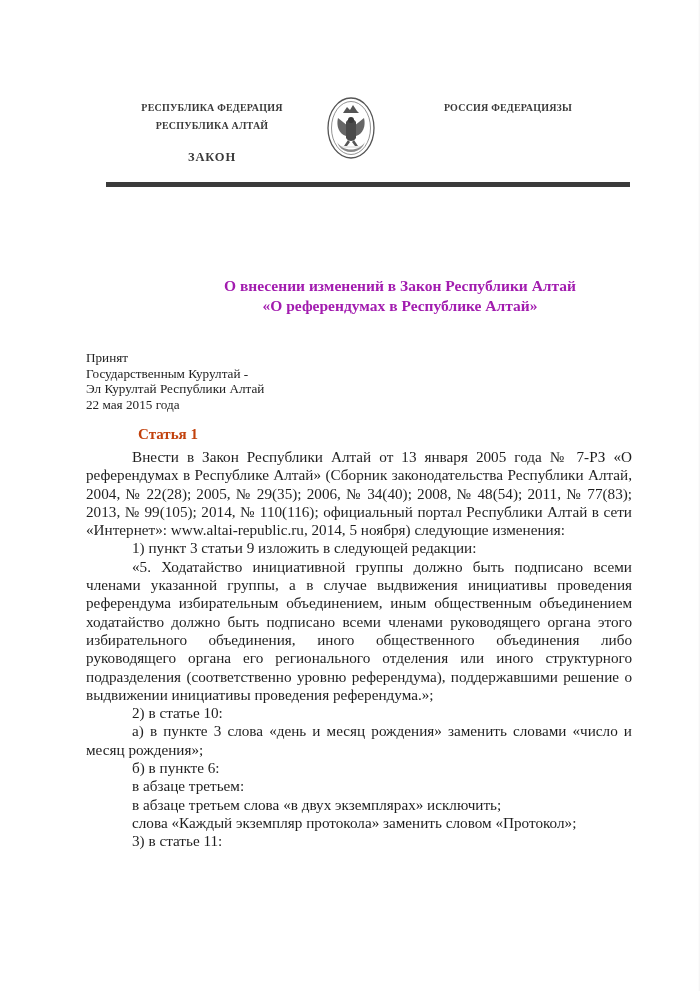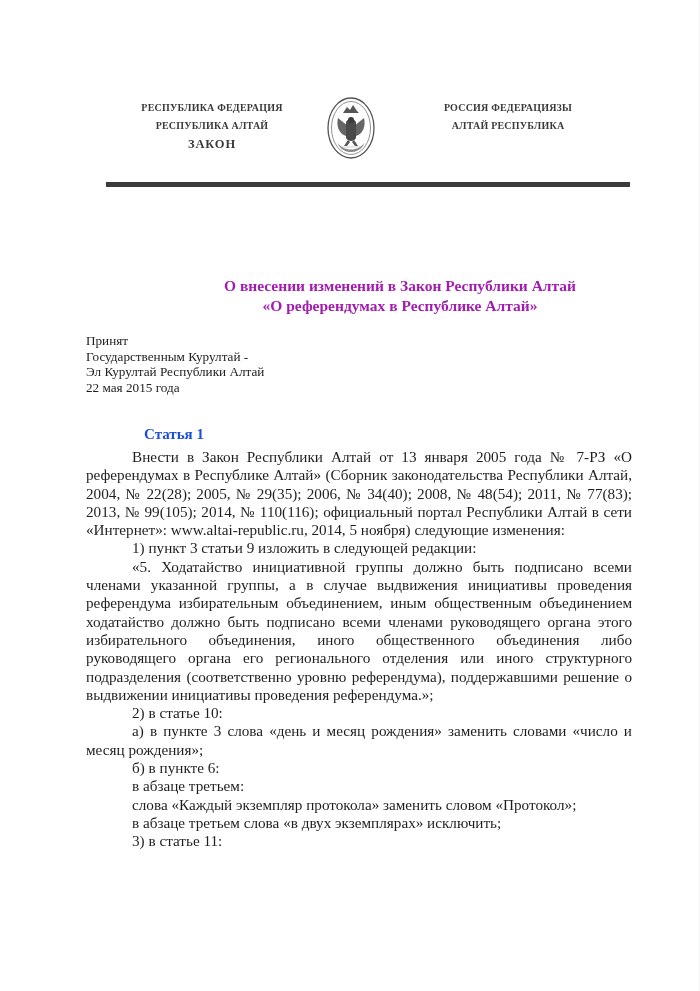--- a/index.html
+++ b/index.html
@@ -36,21 +36,21 @@
     .hdr-line1, .hdr-line2 {
       font-size: 10px;
       letter-spacing: 0.2px;
       line-height: 14px;
       height: 17px;
     }
     .hdr-line2 { margin-top: 1px; }
     .hdr-law {
       font-size: 12.5px;
       letter-spacing: 0.8px;
-      margin-top: 0;
+      margin-top: 13px;
       line-height: 16px;
     }
     .emblem {
       position: absolute;
       left: 326px;
       top: 96px;
       width: 50px;
       height: 64px;
     }
     .rule {
@@ -70,34 +70,34 @@
       text-align: center;
       font-weight: bold;
       font-size: 15.5px;
       line-height: 20px;
       color: #a21caf;
     }
     
     .adopted {
       position: absolute;
       left: 86px;
-      top: 333px;
+      top: 350px;
       font-size: 13.2px;
       line-height: 15.5px;
       color: #222;
     }
     .adopted div { white-space: nowrap; }
     
     .article-heading {
       position: absolute;
-      left: 144px;
+      left: 138px;
       top: 426px;
       font-weight: bold;
       font-size: 15px;
-      color: #1d4ed8;
+      color: #c2410c;
     }
     
     .body-text {
       position: absolute;
       left: 86px;
       top: 448px;
       width: 546px;
       font-size: 15.2px;
       line-height: 18.3px;
       color: #1e1e1e;
@@ -142,21 +142,20 @@
       <path d="M22 44 L18 50 L21 50 L24 46 Z" fill="#555"></path>
       <path d="M28 44 L32 50 L29 50 L26 46 Z" fill="#555"></path>
 
       <path d="M11 46 C17 56, 33 56, 39 46 L37 50 C31 58, 19 58, 13 50 Z" fill="#888"></path>
       <path d="M14 51 L36 51" stroke="#aaa" stroke-width="0.5"></path>
     </svg>
   </div>
 
   <div class="hdr-col right">
     <div class="hdr-line1">РОССИЯ ФЕДЕРАЦИЯЗЫ</div>
-    <div class="hdr-line2">АЛТАЙ РЕСПУБЛИКА</div>
   </div>
 
   <div class="rule"></div>
 
   <div class="title">
     <div>О внесении изменений в Закон Республики Алтай</div>
     <div>«О референдумах в Республике Алтай»</div>
   </div>
 
   <div class="adopted">
@@ -169,19 +168,19 @@
   <div class="article-heading">Статья 1</div>
 
   <div class="body-text">
     <p class="p indent">Внести в Закон Республики Алтай от 13 января 2005 года № 7-РЗ «О референдумах в Республике Алтай» (Сборник законодательства Республики Алтай, 2004, № 22(28); 2005, № 29(35); 2006, № 34(40); 2008, № 48(54); 2011, № 77(83); 2013, № 99(105); 2014, № 110(116); официальный портал Республики Алтай в сети «Интернет»: www.altai-republic.ru, 2014, 5 ноября) следующие изменения:</p>
     <p class="p line-indent">1) пункт 3 статьи 9 изложить в следующей редакции:</p>
     <p class="p indent">«5. Ходатайство инициативной группы должно быть подписано всеми членами указанной группы, а в случае выдвижения инициативы проведения референдума избирательным объединением, иным общественным объединением ходатайство должно быть подписано всеми членами руководящего органа этого избирательного объединения, иного общественного объединения либо руководящего органа его регионального отделения или иного структурного подразделения (соответственно уровню референдума), поддержавшими решение о выдвижении инициативы проведения референдума.»;</p>
     <p class="p line-indent">2) в статье 10:</p>
     <p class="p indent">а) в пункте 3 слова «день и месяц рождения» заменить словами «число и месяц рождения»;</p>
     <p class="p line-indent">б) в пункте 6:</p>
     <p class="p line-indent">в абзаце третьем:</p>
+    <p class="p line-indent">в абзаце третьем слова «в двух экземплярах» исключить;</p>
     <p class="p line-indent">слова «Каждый экземпляр протокола» заменить словом «Протокол»;</p>
-    <p class="p line-indent">в абзаце третьем слова «в двух экземплярах» исключить;</p>
     <p class="p line-indent">3) в статье 11:</p>
   </div>
 
   <div class="scan-edge"></div>
 </div>
 
 </body></html>

